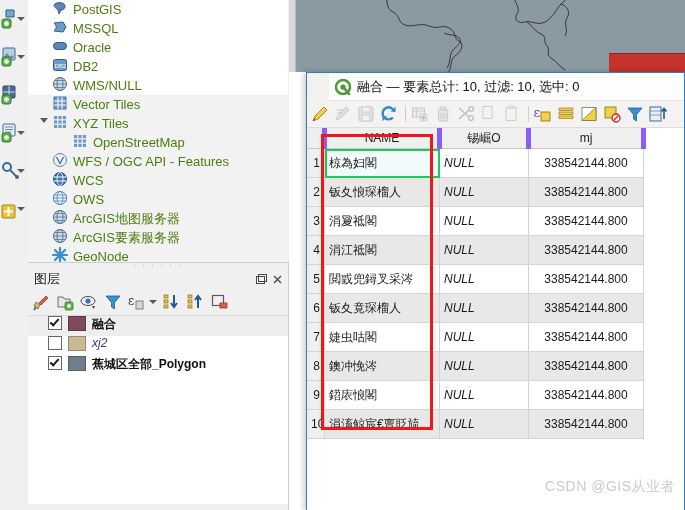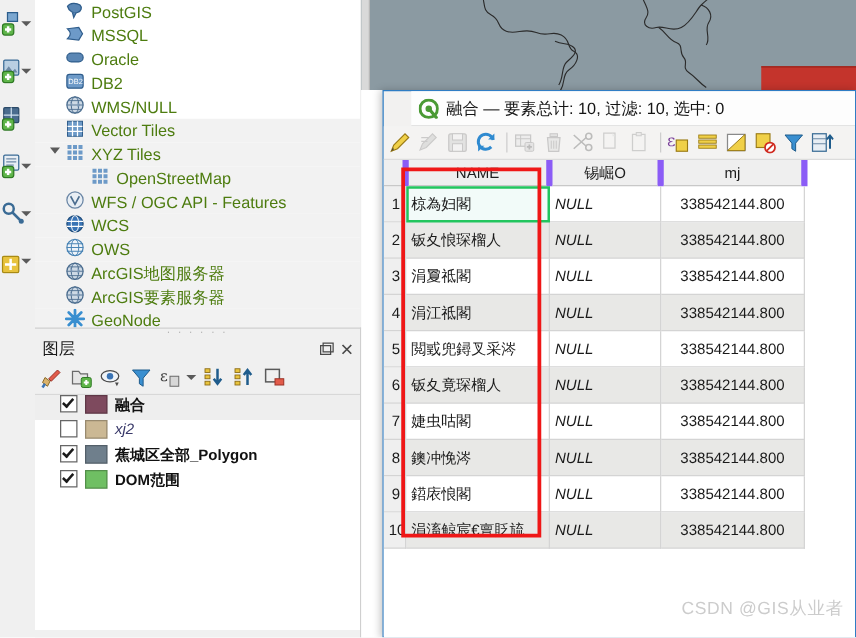--- a/index.html
+++ b/index.html
@@ -634,25 +634,20 @@
           <div class="lyr-row">
             <span class="lyr-chk"></span>
             <span class="lyr-swatch" style="background: rgb(203, 184, 148);"></span>
             <span class="lyr-name italic">xj2</span>
           </div>
           <div class="lyr-row">
             <span class="lyr-chk on"></span>
             <span class="lyr-swatch" style="background: rgb(111, 127, 140);"></span>
             <span class="lyr-name bold">蕉城区全部_Polygon</span>
           </div>
-          <div class="lyr-row">
-            <span class="lyr-chk on"></span>
-            <span class="lyr-swatch" style="background: rgb(111, 191, 99);"></span>
-            <span class="lyr-name bold">DOM范围</span>
-          </div>
         </div>
     </div>
   </div>
 
   <div class="mapcanvas">
     <svg width="396" height="72" viewBox="0 0 396 72" style="position:absolute;left:0;top:0;">
       <path d="M95 -10 C100 2, 96 8, 104 12 C112 16, 108 22, 116 25 C124 28, 130 22, 140 26
                C150 30, 152 24, 160 28 C168 32, 164 38, 170 41 C176 44, 172 52, 166 56
                C160 60, 164 68, 158 74" fill="none" stroke="#2b2b2b" stroke-width="0.9"></path>
       <path d="M155 33 C162 36, 166 34, 170 38 C174 42, 168 46, 164 50 C160 54, 162 62, 158 68" fill="none" stroke="#2b2b2b" stroke-width="0.9"></path>

